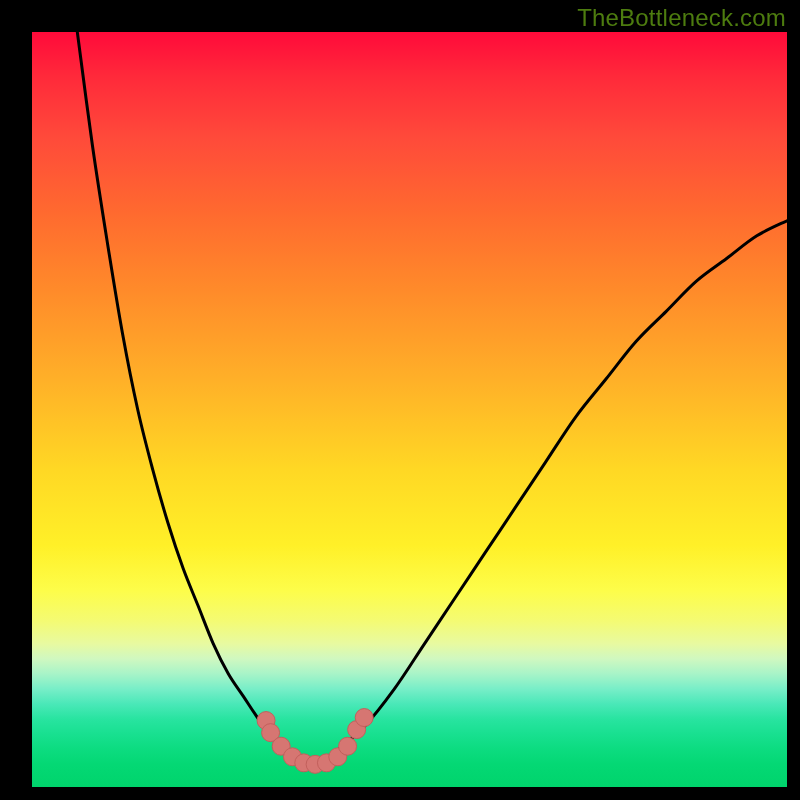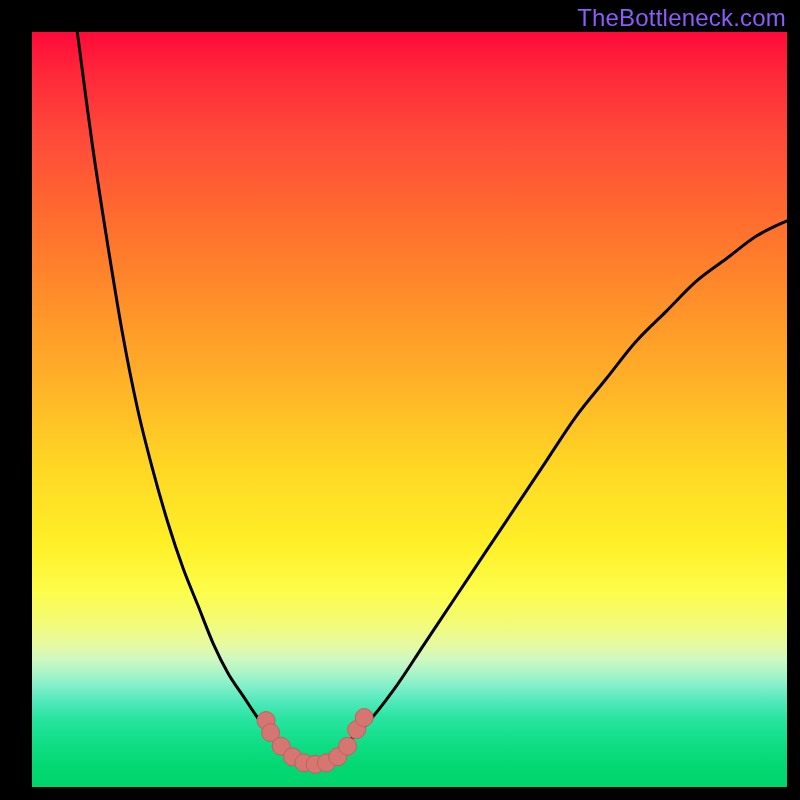--- a/index.html
+++ b/index.html
@@ -54,21 +54,21 @@
       #18e090 93%,
       #0cdc80 95%,
       #04d874 97%,
       #00d46c 100%
     );
   }
   .watermark {
     position: absolute;
     top: 4px;
     right: 14px;
-    color: #8b5cf6;
+    color: #4d7c0f;
     font-size: 24px;
     font-weight: 400;
     letter-spacing: 0.2px;
     user-select: none;
   }
   svg.curves {
     position: absolute;
     left: 0;
     top: 0;
     width: 100%;

